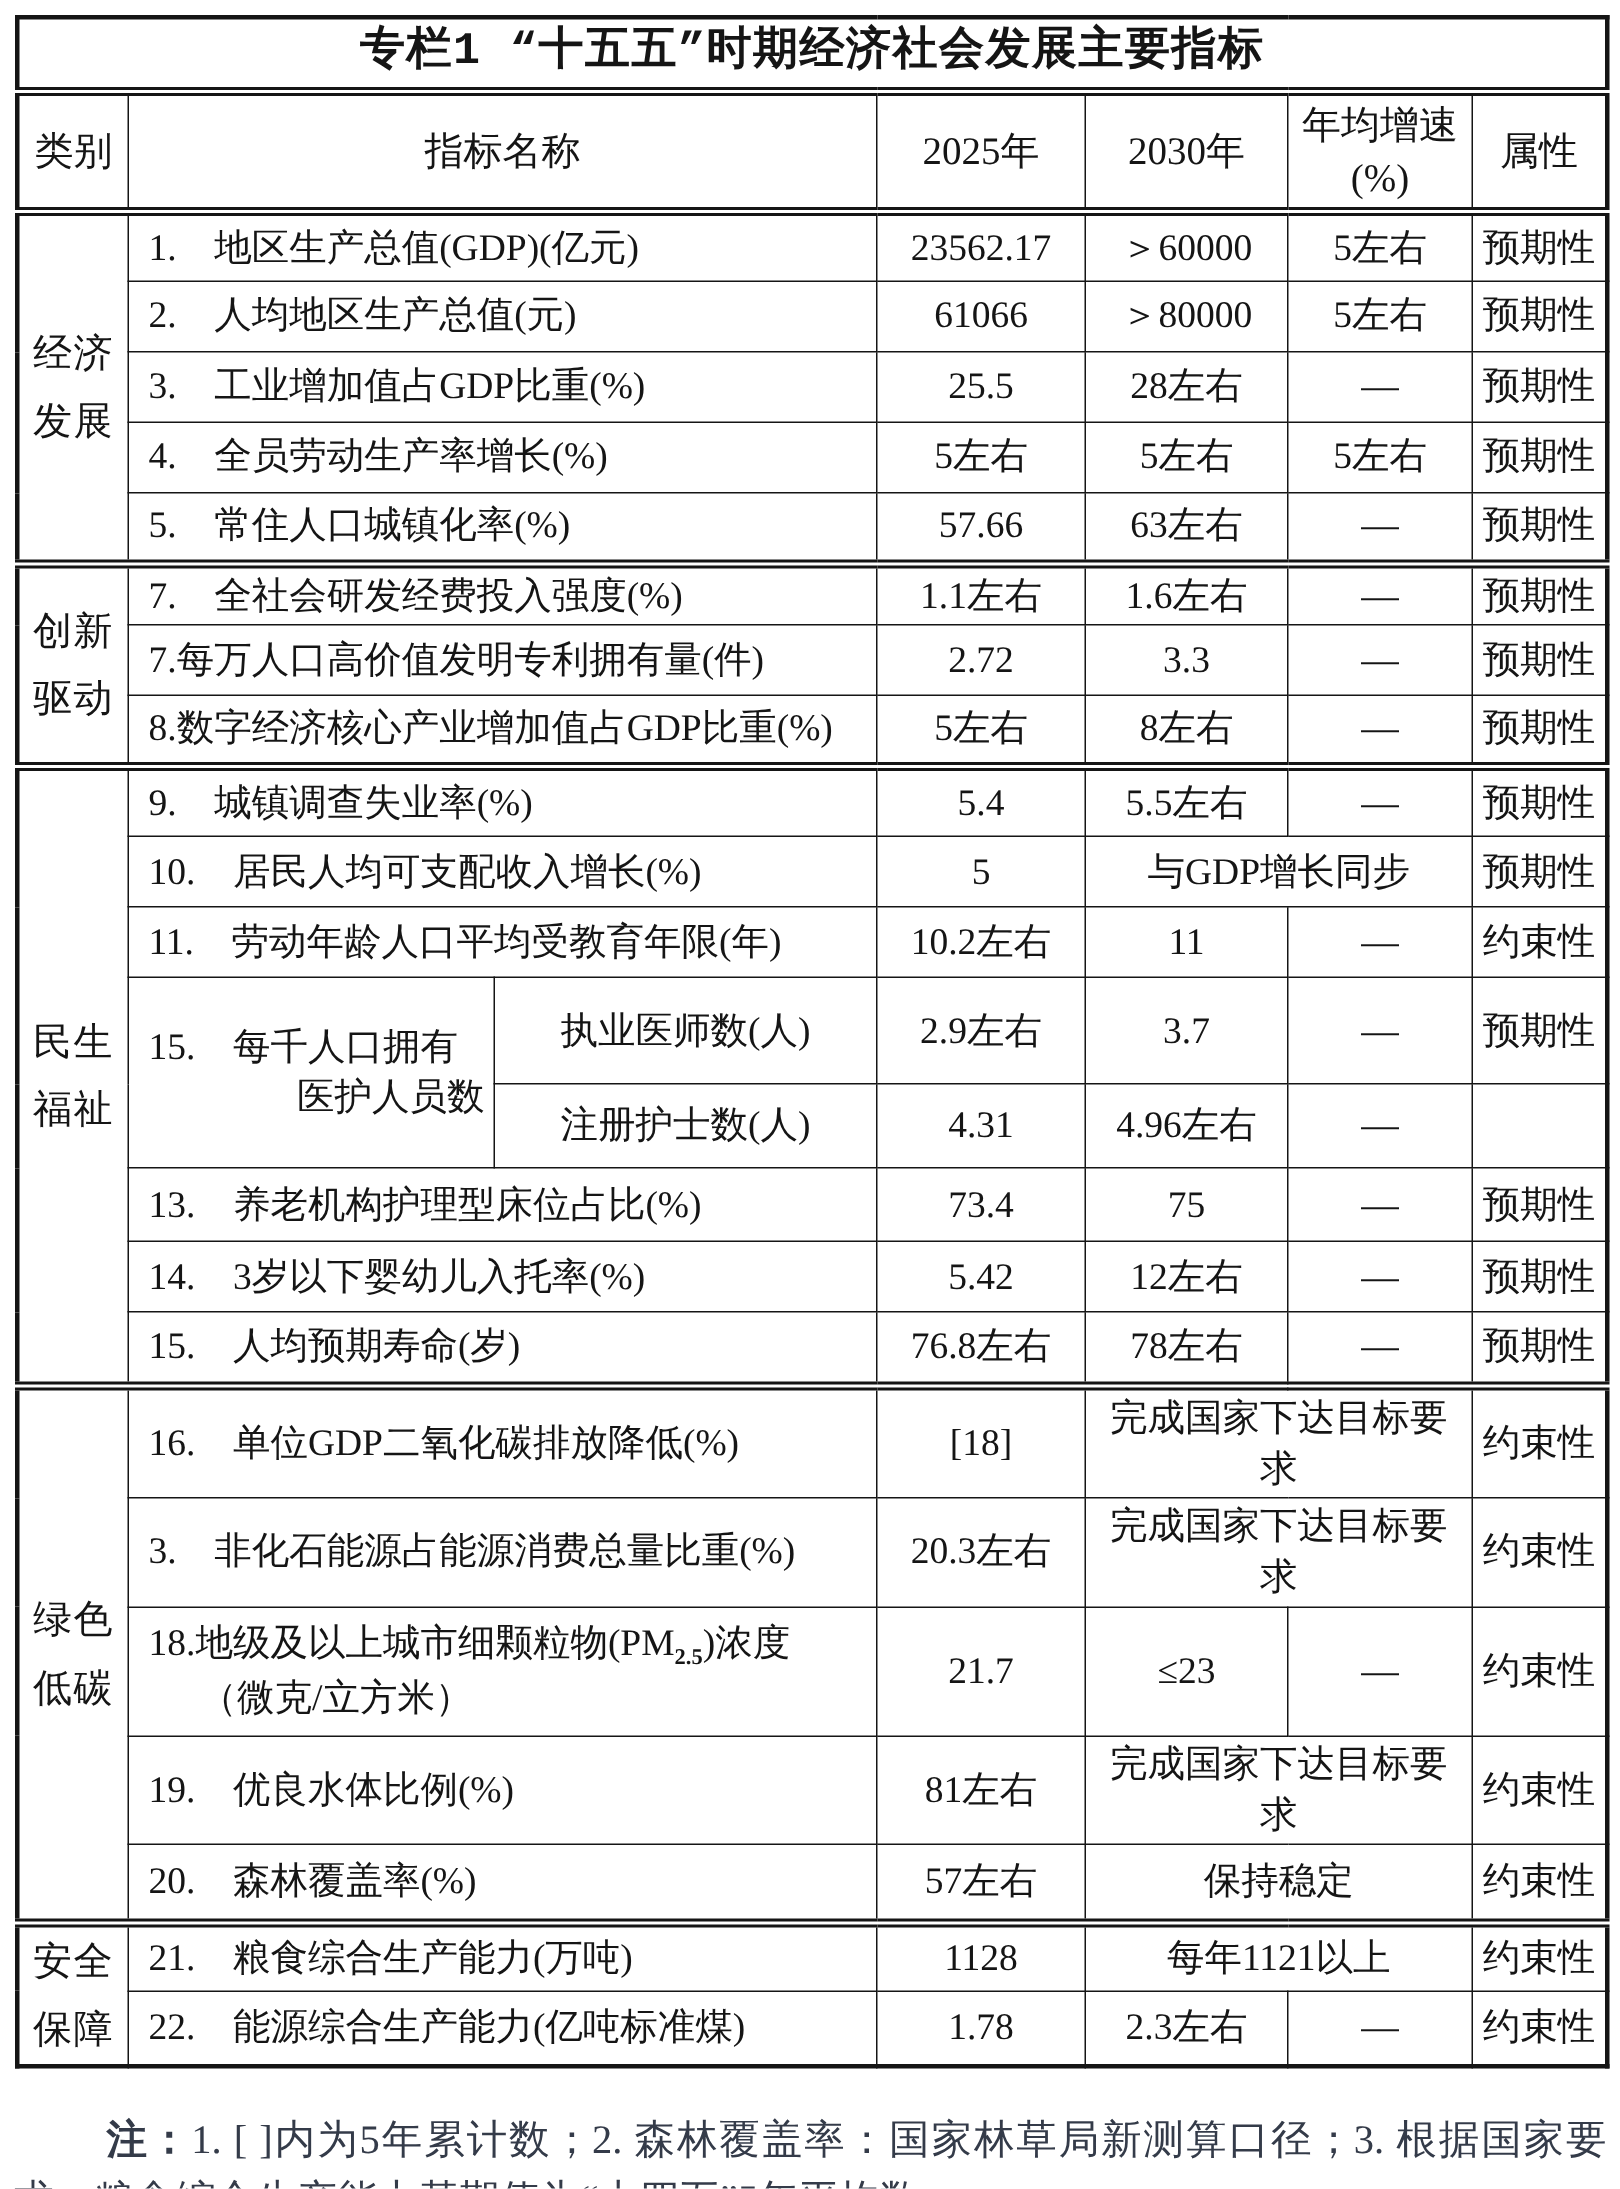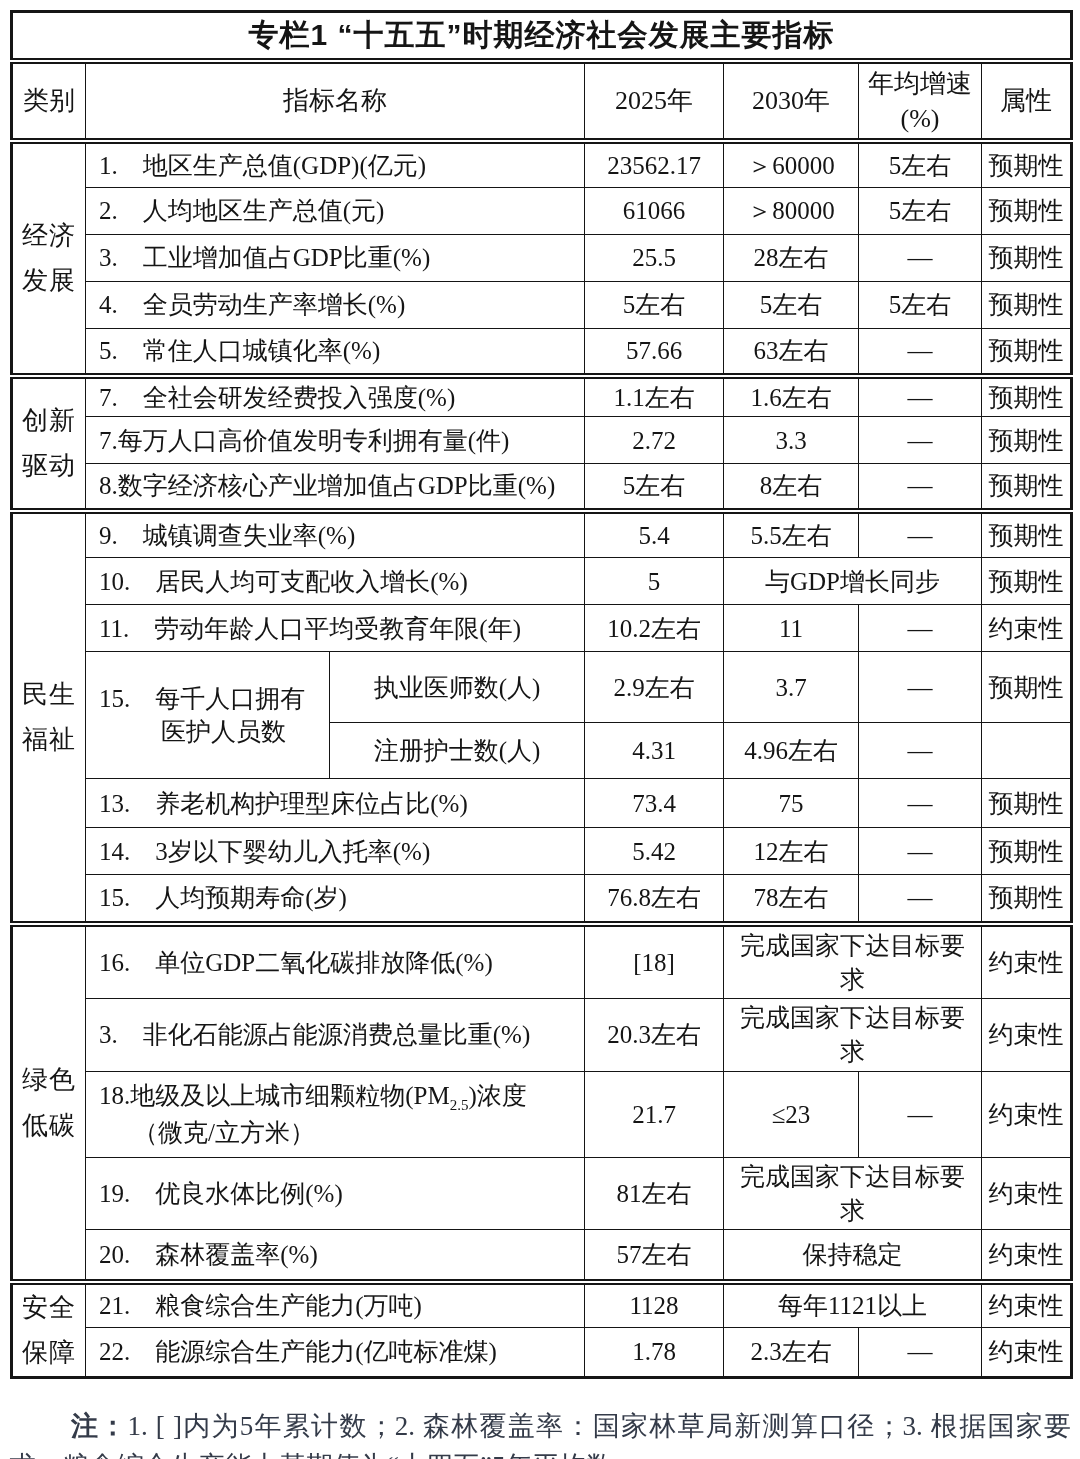--- a/index.html
+++ b/index.html
@@ -13,35 +13,35 @@
     border:3px solid #151515;
   }
   td,th{
     border:1.5px solid #151515;
     text-align:center;vertical-align:middle;
     font-size:25px;font-weight:normal;
     padding:2px 4px;overflow:hidden;
     line-height:1.35;
   }
   .title-cell{
-    font-family:Liberation Sans, sans-serif;
+    font-family:Liberation Mono, monospace;
     font-weight:700;font-size:30px;letter-spacing:1px;
   }
   tr.hdr th{font-size:26px;padding:2px 2px;}
   .cat{
     font-family:"Liberation Sans","DejaVu Sans",sans-serif;
     font-weight:400;font-size:26px;line-height:1.75;
     padding:0 9px;letter-spacing:1px;
   }
   .name{text-align:left;padding-left:13px;padding-right:6px;}
   tr.dsep>td, tr.dsep>th{border-top:6px double #151515;}
   .blk{display:block;}
-  .ind12{padding-left:62px;}
+  .ind12{padding-left:62px;text-align:right;}
   .ind18{padding-left:34px;font-family:Liberation Serif, serif;}
-  .subsc{font-size:15px;vertical-align:-6px;letter-spacing:0;}
+  .subsc{font-size:15px;vertical-align:-6px;letter-spacing:0;font-weight:bold;}
   .note{
     margin:27px 9px 0 9px;
     font-size:27px;line-height:40px;
     text-align:justify;text-indent:62px;
     color:#343b49;
   }
   .note .note-label{font-weight:700;}
 </style>
 </head>
 <body>

